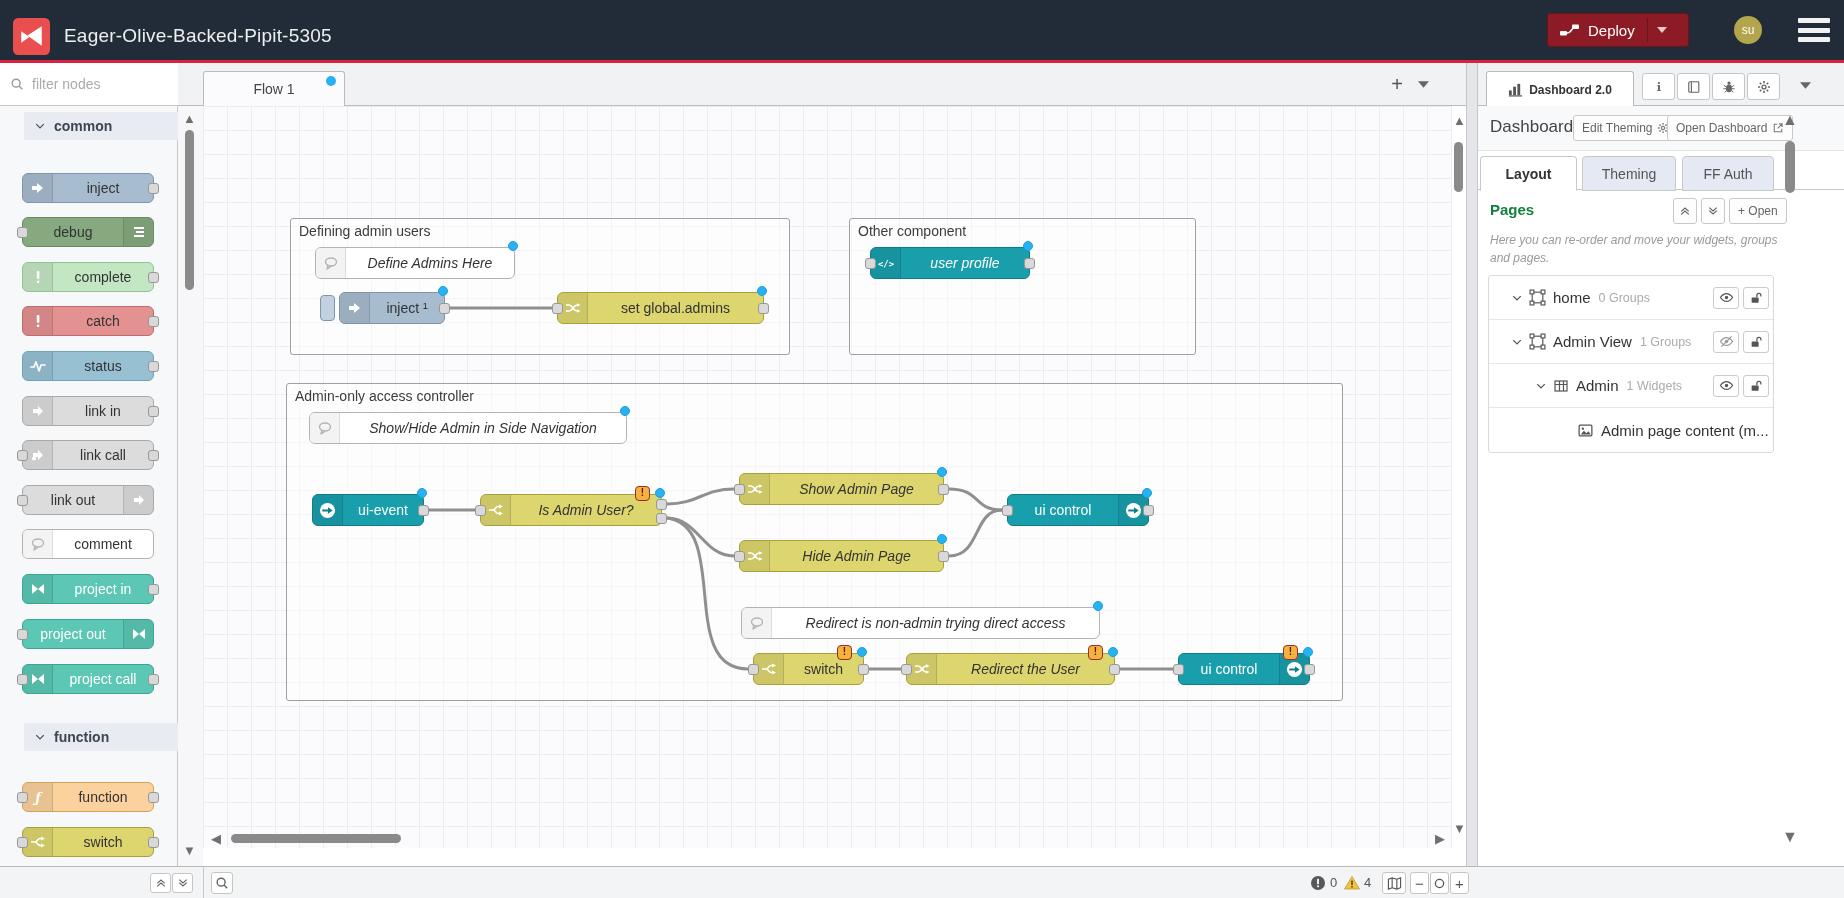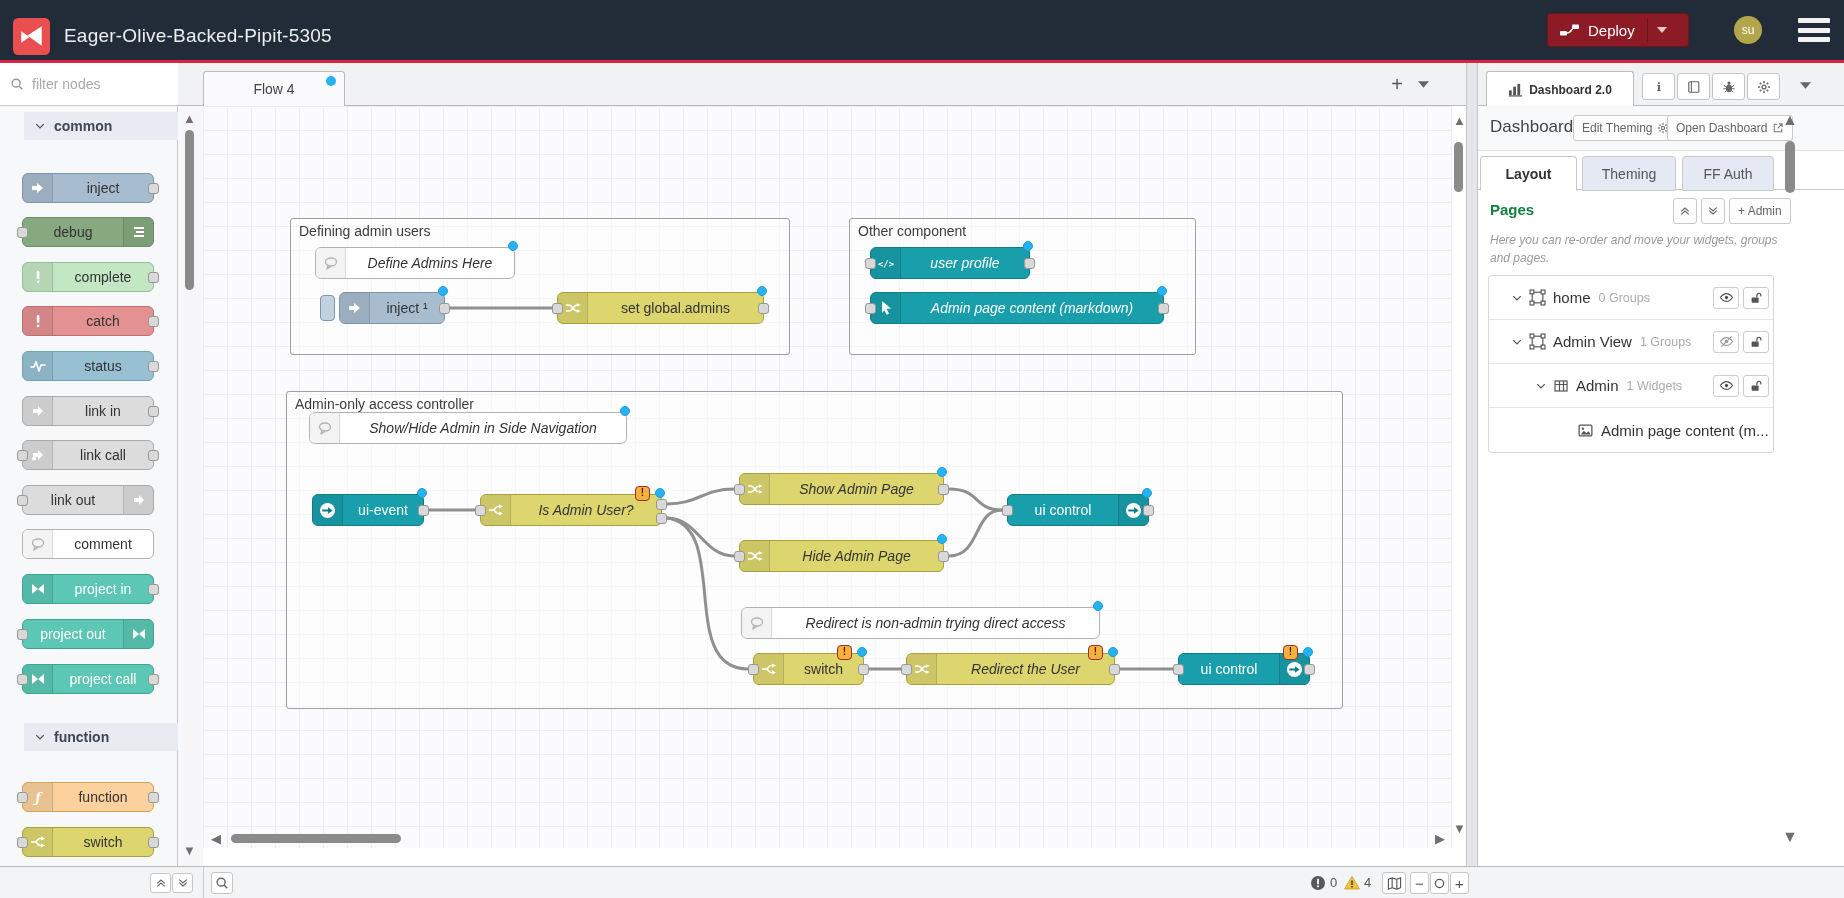--- a/index.html
+++ b/index.html
@@ -145,21 +145,21 @@
   <div class="pal-search">
     <svg width="14" height="14" viewBox="0 0 16 16">
         <circle cx="7" cy="7" r="4.5" fill="none" stroke="#999" stroke-width="1.6"></circle>
         <line x1="10.5" y1="10.5" x2="14" y2="14" stroke="#999" stroke-width="1.6"></line>
       </svg>
     <input placeholder="filter nodes" style="">
   </div>
 
   <div class="tabstrip">
     <div class="flowtab">
-      <span>Flow 4</span>
+      <span>Flow 1</span>
       <span class="fdot"></span>
     </div>
     <div class="tadd">+</div>
     <svg class="tcaret" width="11" height="7" viewBox="0 0 10 6">
         <path d="M0 0l5 6 5-6z" fill="#666"></path>
       </svg>
   </div>
 
   <div class="palette">
     <div class="cat" style="top:6px">
@@ -321,21 +321,21 @@
   </div>
 
   <div class="canvas">
 
     <div class="grp" style="left:87px; top:112px; width:500px; height:137px">
       <span class="grp-lbl">Defining admin users</span>
     </div>
     <div class="grp" style="left:646px; top:112px; width:347px; height:137px">
       <span class="grp-lbl">Other component</span>
     </div>
-    <div class="grp" style="left:83px; top:285px; width:1057px; height:318px">
+    <div class="grp" style="left:83px; top:277px; width:1057px; height:318px">
       <span class="grp-lbl">Admin-only access controller</span>
     </div>
 
     <svg style="position:absolute; left:0; top:0" width="1249" height="742">
       <path class="wire" d="M247 202 C275 202 321 202 349 202"></path>
       <path class="wire" d="M226 404 C242 404 256 404 272 404"></path>
       <path class="wire" d="M464 398 C495 398 500 383 531 383"></path>
       <path class="wire" d="M464 412 C495 412 500 450 531 450"></path>
       <path class="wire" d="M746 383 C778 383 770 404 799 404"></path>
       <path class="wire" d="M746 450 C778 450 770 404 799 404"></path>
@@ -382,31 +382,20 @@
       <span class="ibox">
           <svg viewBox="0 0 16 16">
             <text x="8" y="11.5" text-anchor="middle" font-size="9" font-weight="bold" font-family="DejaVu Sans Mono,monospace" fill="#fff">&lt;/&gt;</text>
           </svg>
         </span>
       <span class="nlbl it">user profile</span>
       <span class="port pin"></span>
       <span class="port pout"></span>
       <span class="dot"></span>
     </div>
-    <div class="node c-teal" style="left:667px; top:186px; width:294px">
-      <span class="ibox">
-          <svg viewBox="0 0 16 16">
-            <path d="M4 1l9 7.5-4.5.5 2.5 4.5-2.3 1.2-2.4-4.5L4 13z" fill="#fff"></path>
-          </svg>
-        </span>
-      <span class="nlbl it">Admin page content (markdown)</span>
-      <span class="port pin"></span>
-      <span class="port pout"></span>
-      <span class="dot"></span>
-    </div>
 
     <div class="node c-comment" style="left:106px; top:306px; width:318px">
       <span class="ibox">
           <svg viewBox="0 0 16 16">
             <ellipse cx="8" cy="7" rx="5.5" ry="4" fill="none" stroke="#b5b5b5" stroke-width="1.4"></ellipse>
             <path d="M5 10.5L4 14l4-2.6" fill="none" stroke="#b5b5b5" stroke-width="1.4" stroke-linejoin="round"></path>
           </svg>
         </span>
       <span class="nlbl it">Show/Hide Admin in Side Navigation</span>
       <span class="dot"></span>
@@ -614,21 +603,21 @@
       <svg width="12" height="12" viewBox="0 0 16 16" fill="none" stroke="#666" stroke-width="1.6">
           <path d="M3 8.5L8 4l5 4.5M3 12.5L8 8l5 4.5"></path>
         </svg>
     </div>
     <div class="mbtn" style="left:223px; top:135px; width:24px; padding:0">
       <svg width="12" height="12" viewBox="0 0 16 16" fill="none" stroke="#666" stroke-width="1.6">
           <path d="M3 3.5L8 8l5-4.5M3 7.5L8 12l5-4.5"></path>
         </svg>
     </div>
     <div class="mbtn" style="left:251px; top:135px">
-      <span>+ Admin</span>
+      <span>+ Open</span>
     </div>
 
     <div class="pg-desc">Here you can re-order and move your widgets, groups and pages.</div>
 
     <div class="tree">
       <div class="trow" style="padding-left:22px">
         <svg width="12" height="12" viewBox="0 0 16 16" fill="none" stroke="#555" stroke-width="1.7">
             <path d="M3 5.5l5 5 5-5"></path>
           </svg>
         <span class="ticon">

